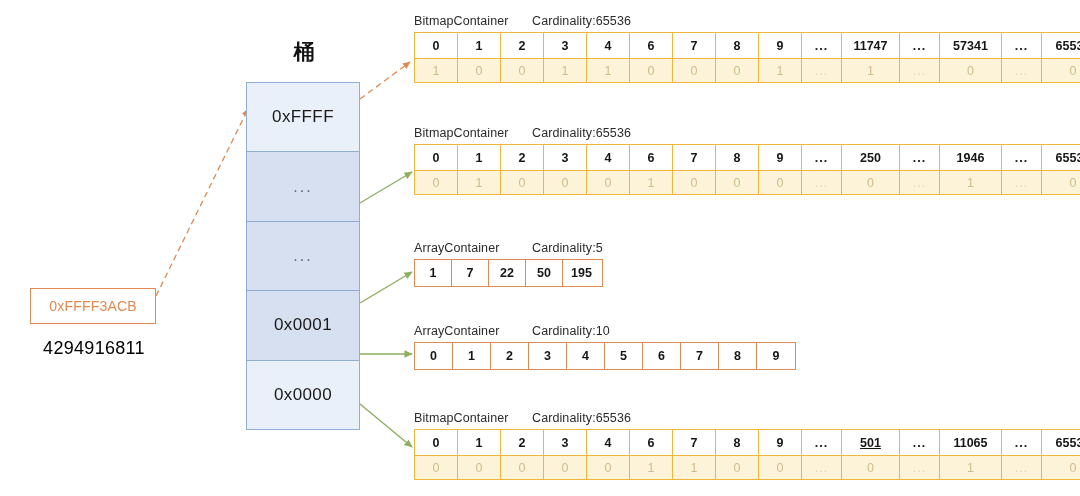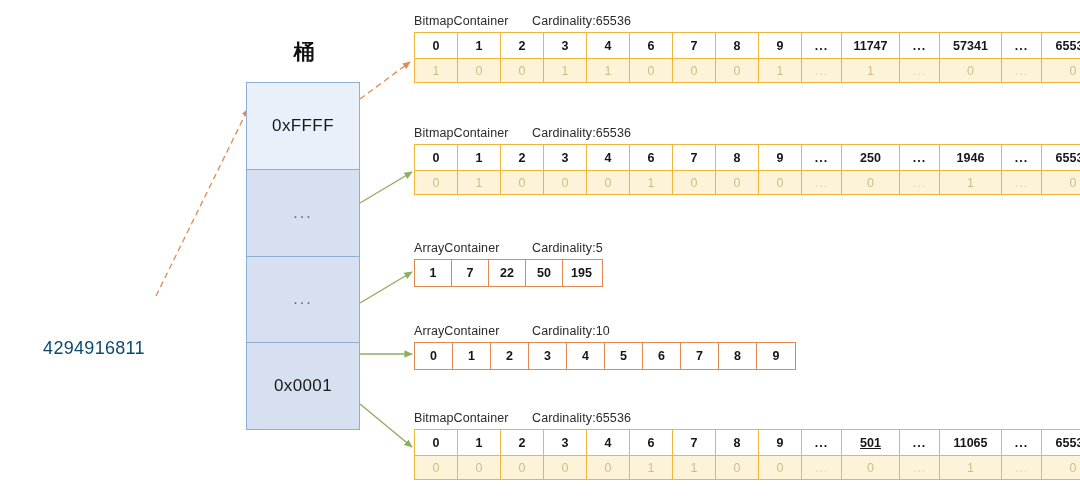--- a/index.html
+++ b/index.html
@@ -15,21 +15,21 @@
 
   
   .value-box{
     position:absolute;left:30px;top:288px;width:124px;height:34px;
     border:1.5px solid #e08a52;background:#ffffff;
     display:flex;align-items:center;justify-content:center;
     font-size:14px;color:#e08a52;letter-spacing:.2px;
   }
   .value-dec{
     position:absolute;left:20px;top:338px;width:148px;
-    text-align:center;font-size:18px;color:#0c4a6e;letter-spacing:.3px;
+    text-align:center;font-size:18px;color:#000000;letter-spacing:.3px;
   }
 
   
   .bucket-title{
     position:absolute;left:248px;top:38px;width:112px;text-align:center;
     font-size:21px;font-weight:bold;color:#111;
   }
   .bucket{
     position:absolute;left:246px;top:82px;width:114px;height:348px;
     border:1.5px solid #8eaed4;box-sizing:border-box;
@@ -110,28 +110,32 @@
 
     <path d="M360,203 L412,172" stroke="#8fae5e" stroke-width="1.4" fill="none" marker-end="url(#ar-green)"></path>
 
     <path d="M360,303 L412,272" stroke="#8fae5e" stroke-width="1.4" fill="none" marker-end="url(#ar-green)"></path>
 
     <path d="M360,354 L412,354" stroke="#8fae5e" stroke-width="1.4" fill="none" marker-end="url(#ar-green)"></path>
 
     <path d="M360,404 L412,447" stroke="#8fae5e" stroke-width="1.4" fill="none" marker-end="url(#ar-green)"></path>
   </svg>
 
+  <div class="value-box">
+    <span>0xFFFF3ACB</span>
+  </div>
   <div class="value-dec">4294916811</div>
 
   <div class="bucket-title">桶</div>
   <div class="bucket">
     <div class="bucket-cell">0xFFFF</div>
     <div class="bucket-cell alt ellipsis">...</div>
     <div class="bucket-cell alt ellipsis">...</div>
     <div class="bucket-cell alt">0x0001</div>
+    <div class="bucket-cell">0x0000</div>
   </div>
 
   <div id="containers-host">
       <div class="container-block bm" style="left: 414px; top: 14px;">
         <div class="c-head">
           <span class="c-type">BitmapContainer</span>
           <span>Cardinality:65536</span>
         </div>
         <div class="c-table">
           <div class="c-row keys">

